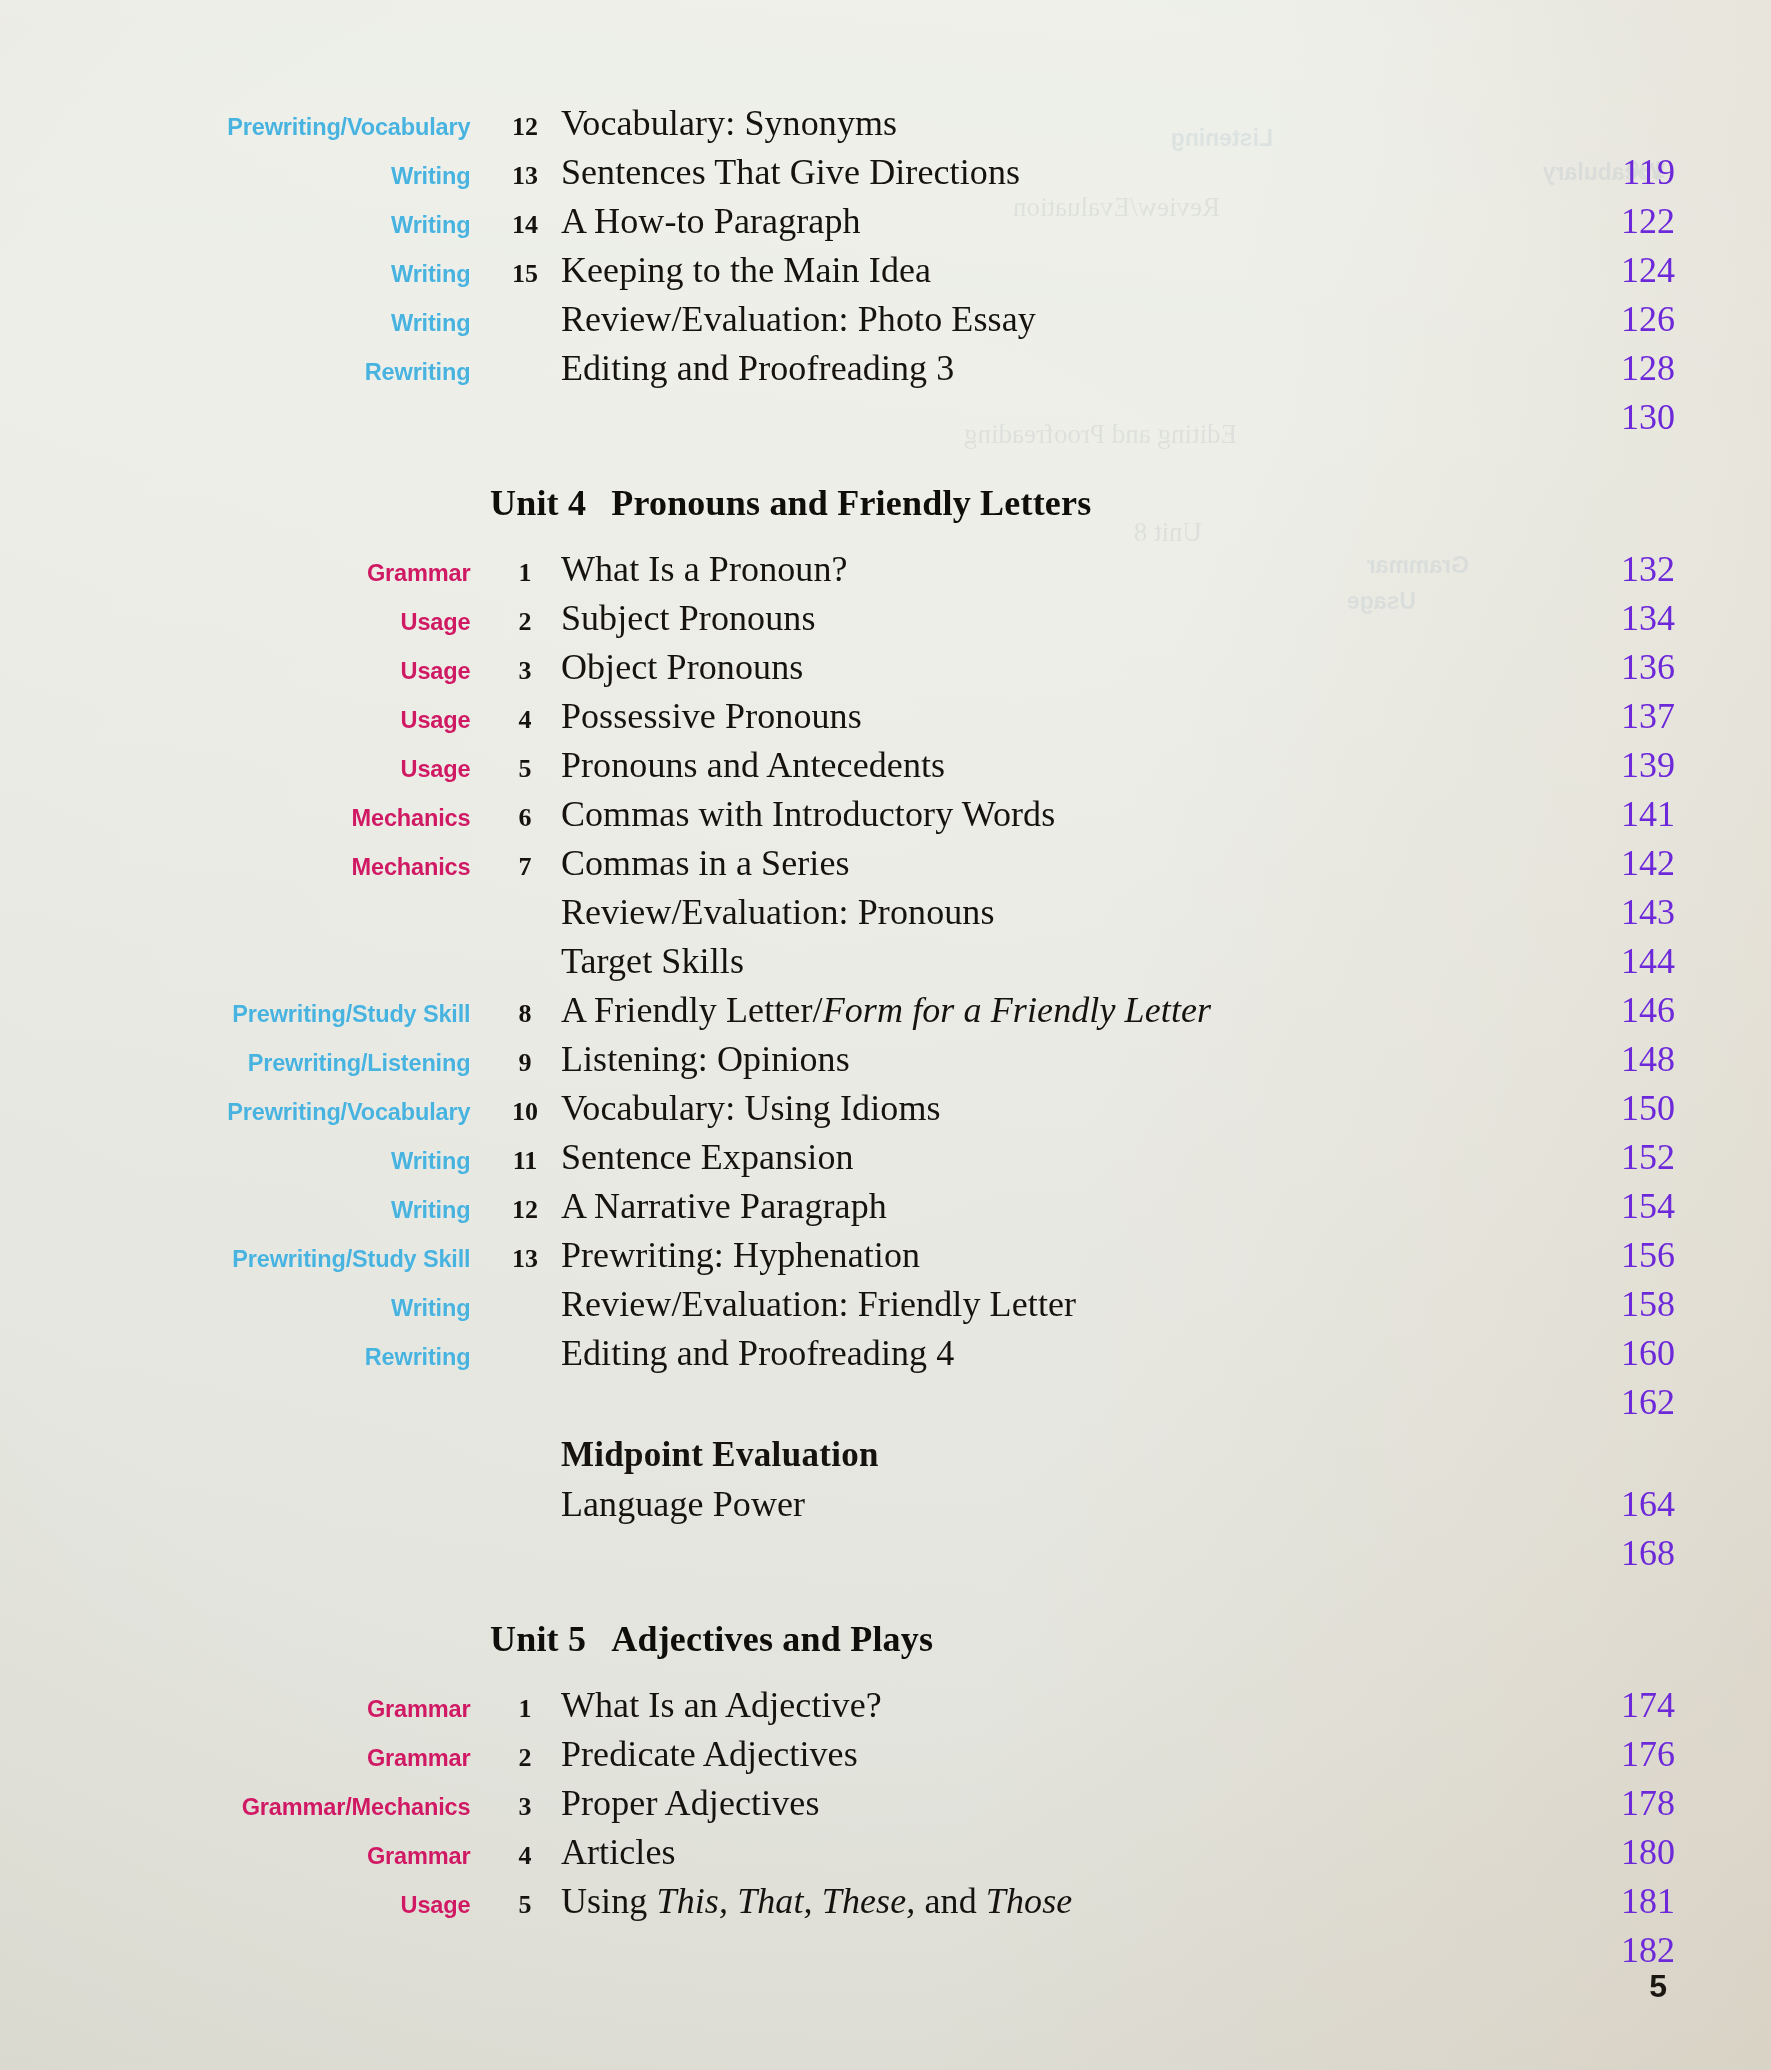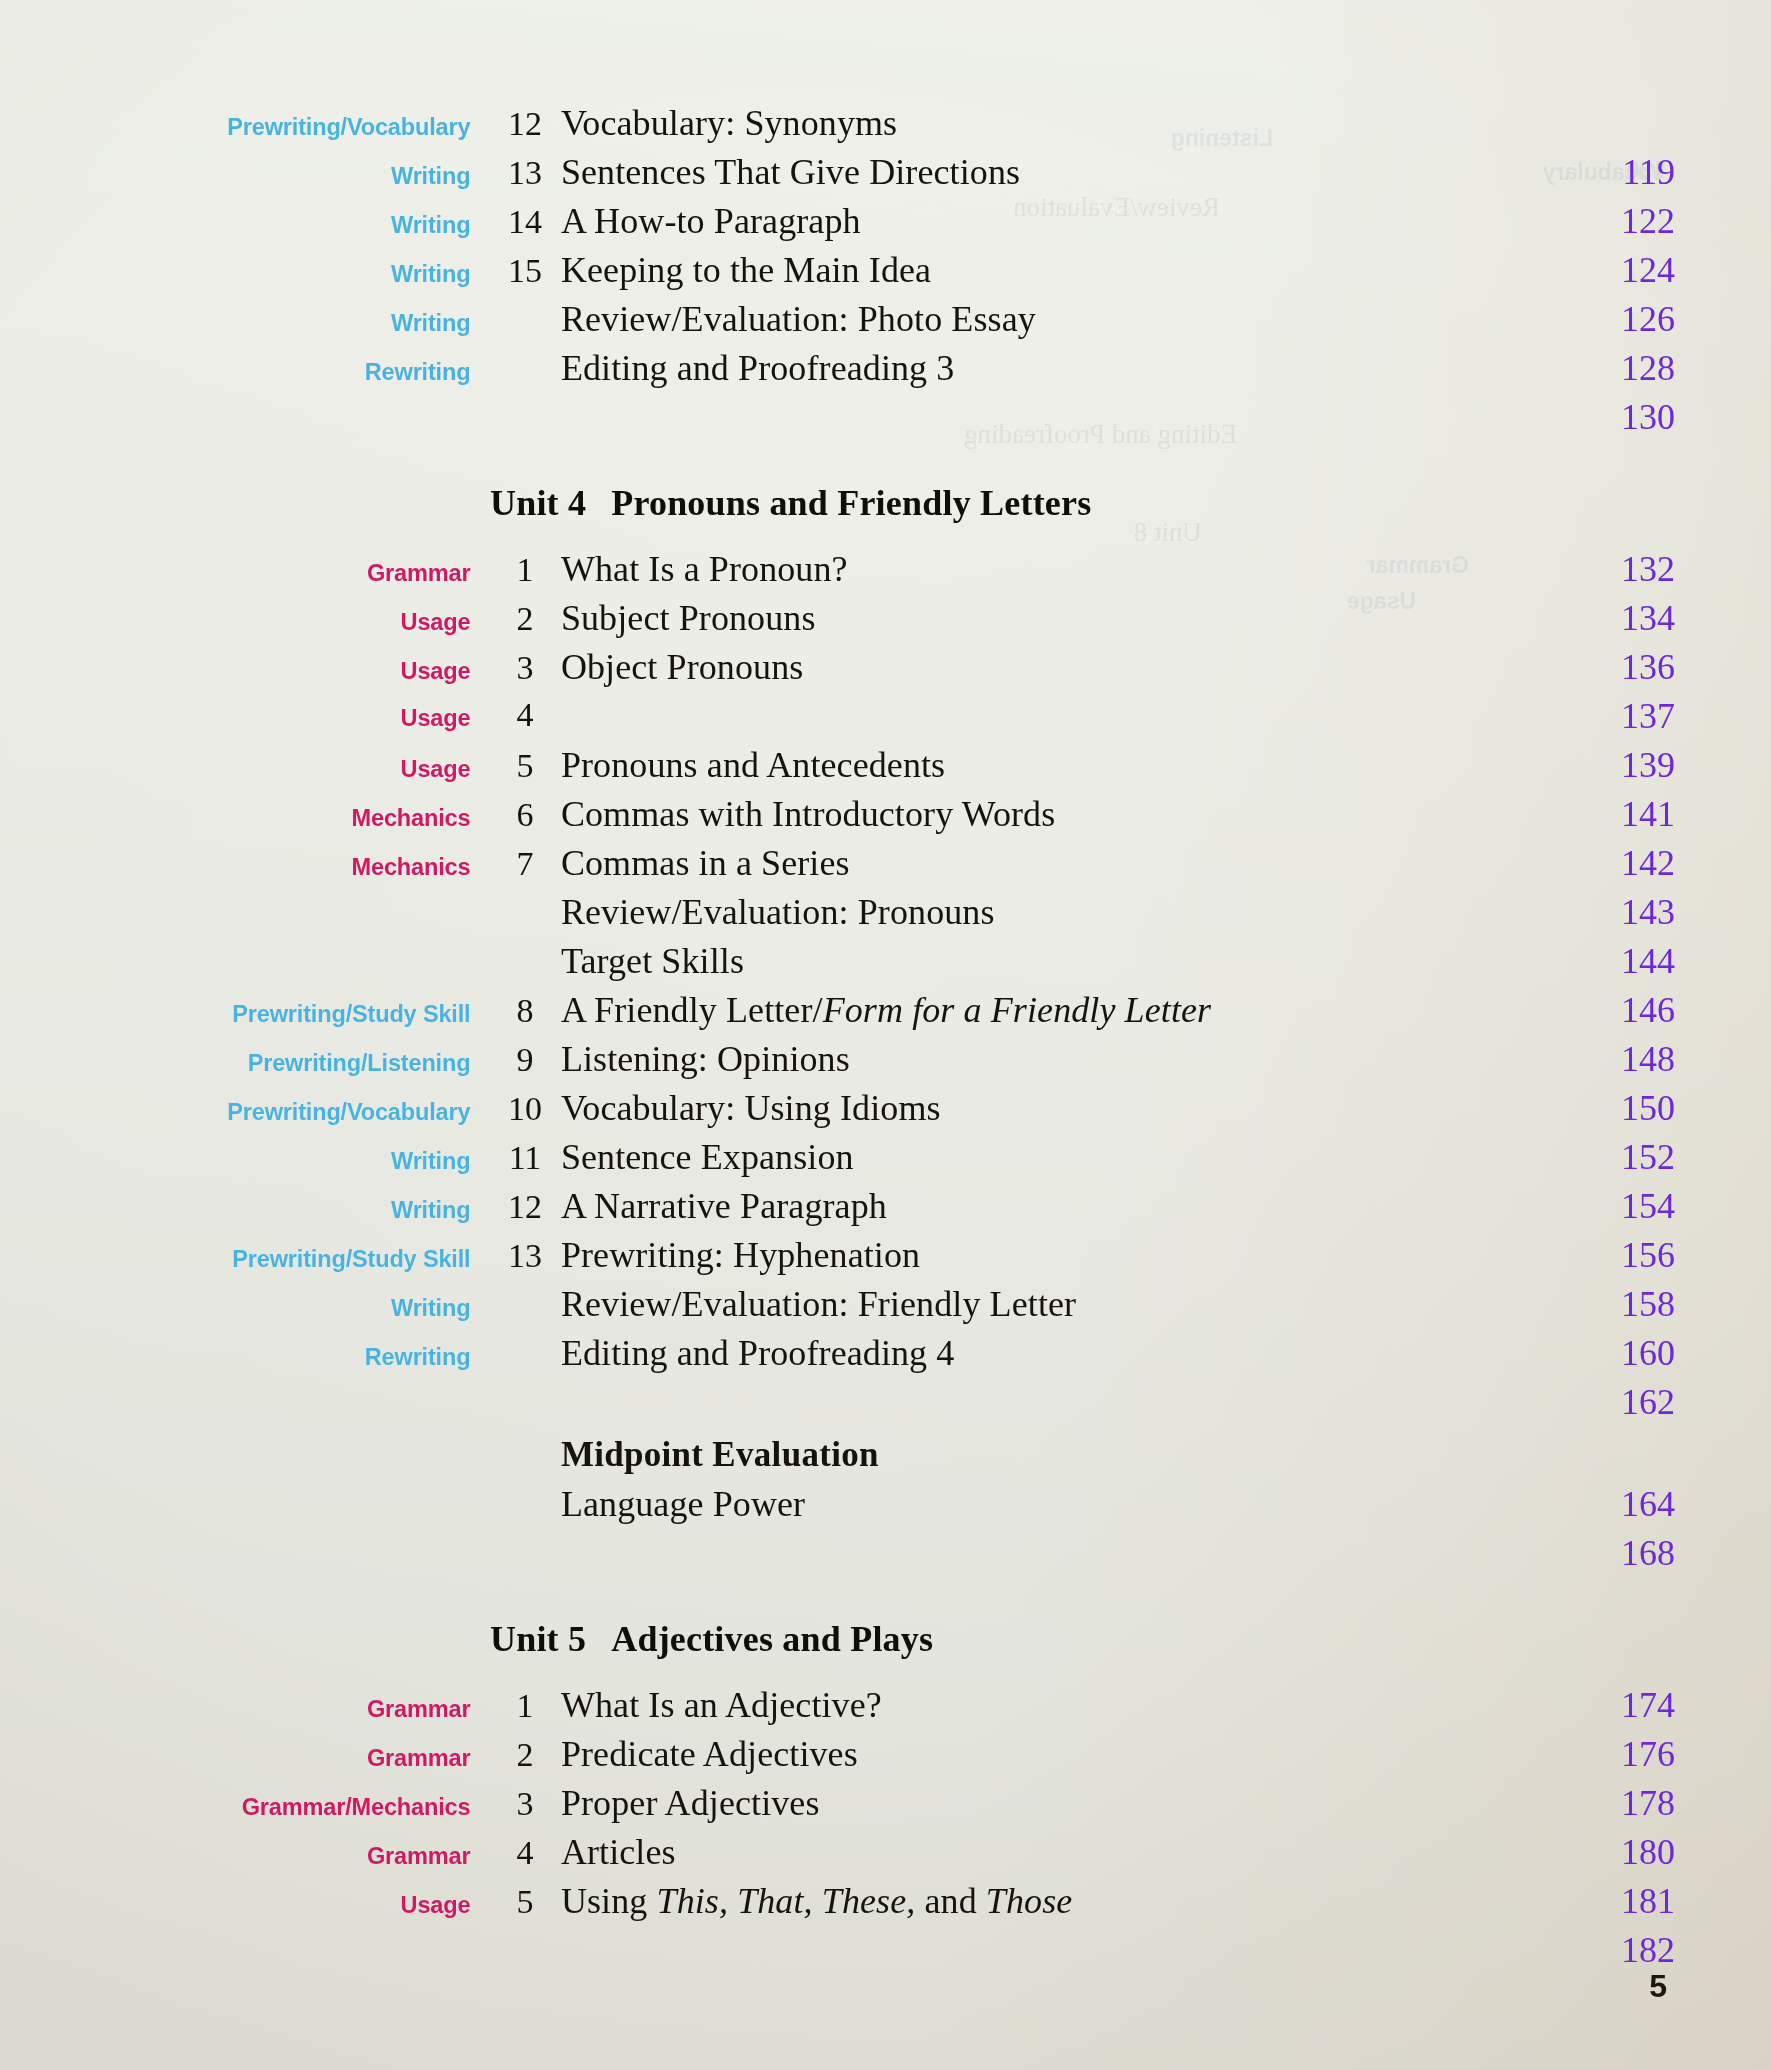--- a/index.html
+++ b/index.html
@@ -88,22 +88,22 @@
     white-space: nowrap;
     text-shadow: 0.4px 0.4px 0 rgba(255,255,255,0.55);
   }
   .strand.blue { color: #49b3e0; }
   .strand.magenta { color: #cf1963; }
 
   .lnum {
     grid-column: 2;
     text-align: center;
     font-family: "Liberation Serif", serif;
-    font-weight: normal;
-    font-size: 34px;
+    font-weight: bold;
+    font-size: 26px;
     line-height: 1;
     color: #16130f;
     white-space: nowrap;
   }
 
   .title {
     grid-column: 4;
     font-family: "Liberation Serif", serif;
     font-size: 36px;
     line-height: 1;
@@ -263,20 +263,21 @@
           <div></div>
           <div class="title">Object Pronouns</div>
         </div>
         <div class="pg">137</div>
       </div>
       <div class="rowwrap">
         <div class="row">
           <div class="strand magenta">Usage</div>
           <div class="lnum">4</div>
           <div></div>
+          <div class="title">Possessive Pronouns</div>
         </div>
         <div class="pg">139</div>
       </div>
       <div class="rowwrap">
         <div class="row">
           <div class="strand magenta">Usage</div>
           <div class="lnum">5</div>
           <div></div>
           <div class="title">Pronouns and Antecedents</div>
         </div>

